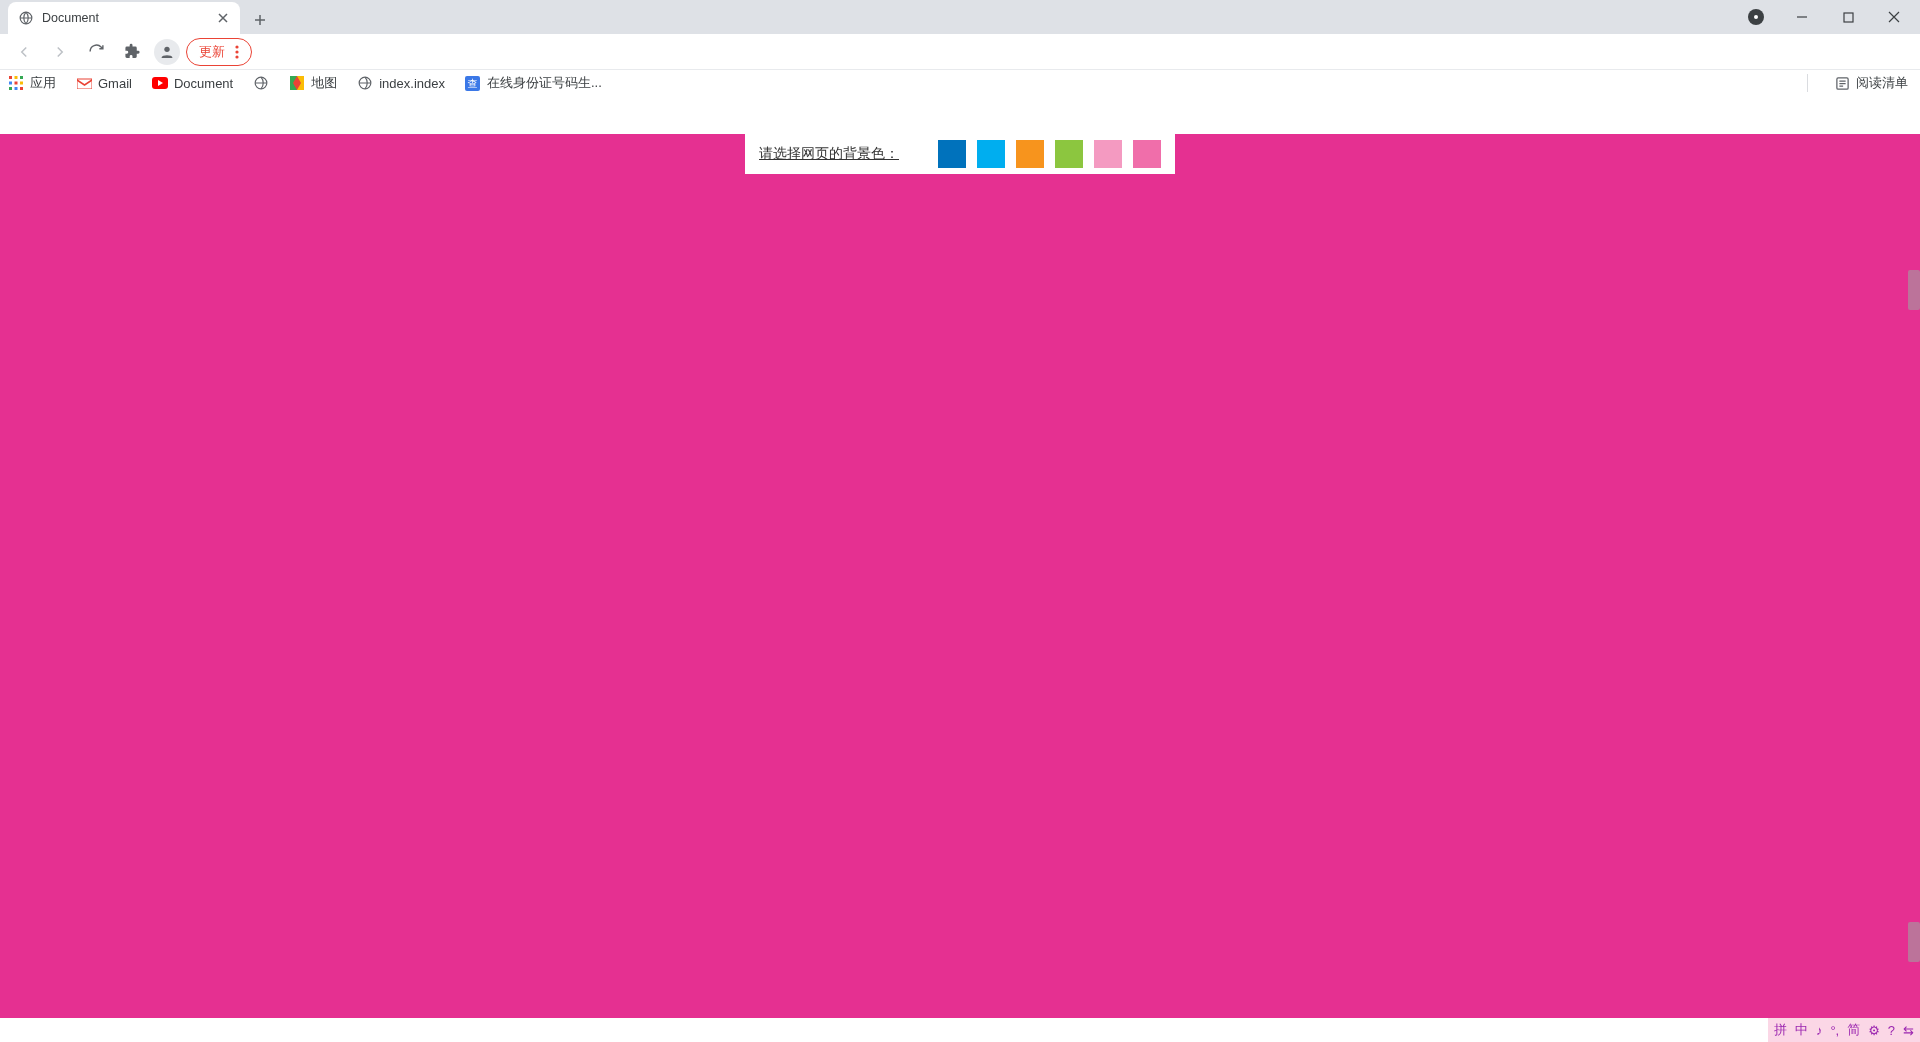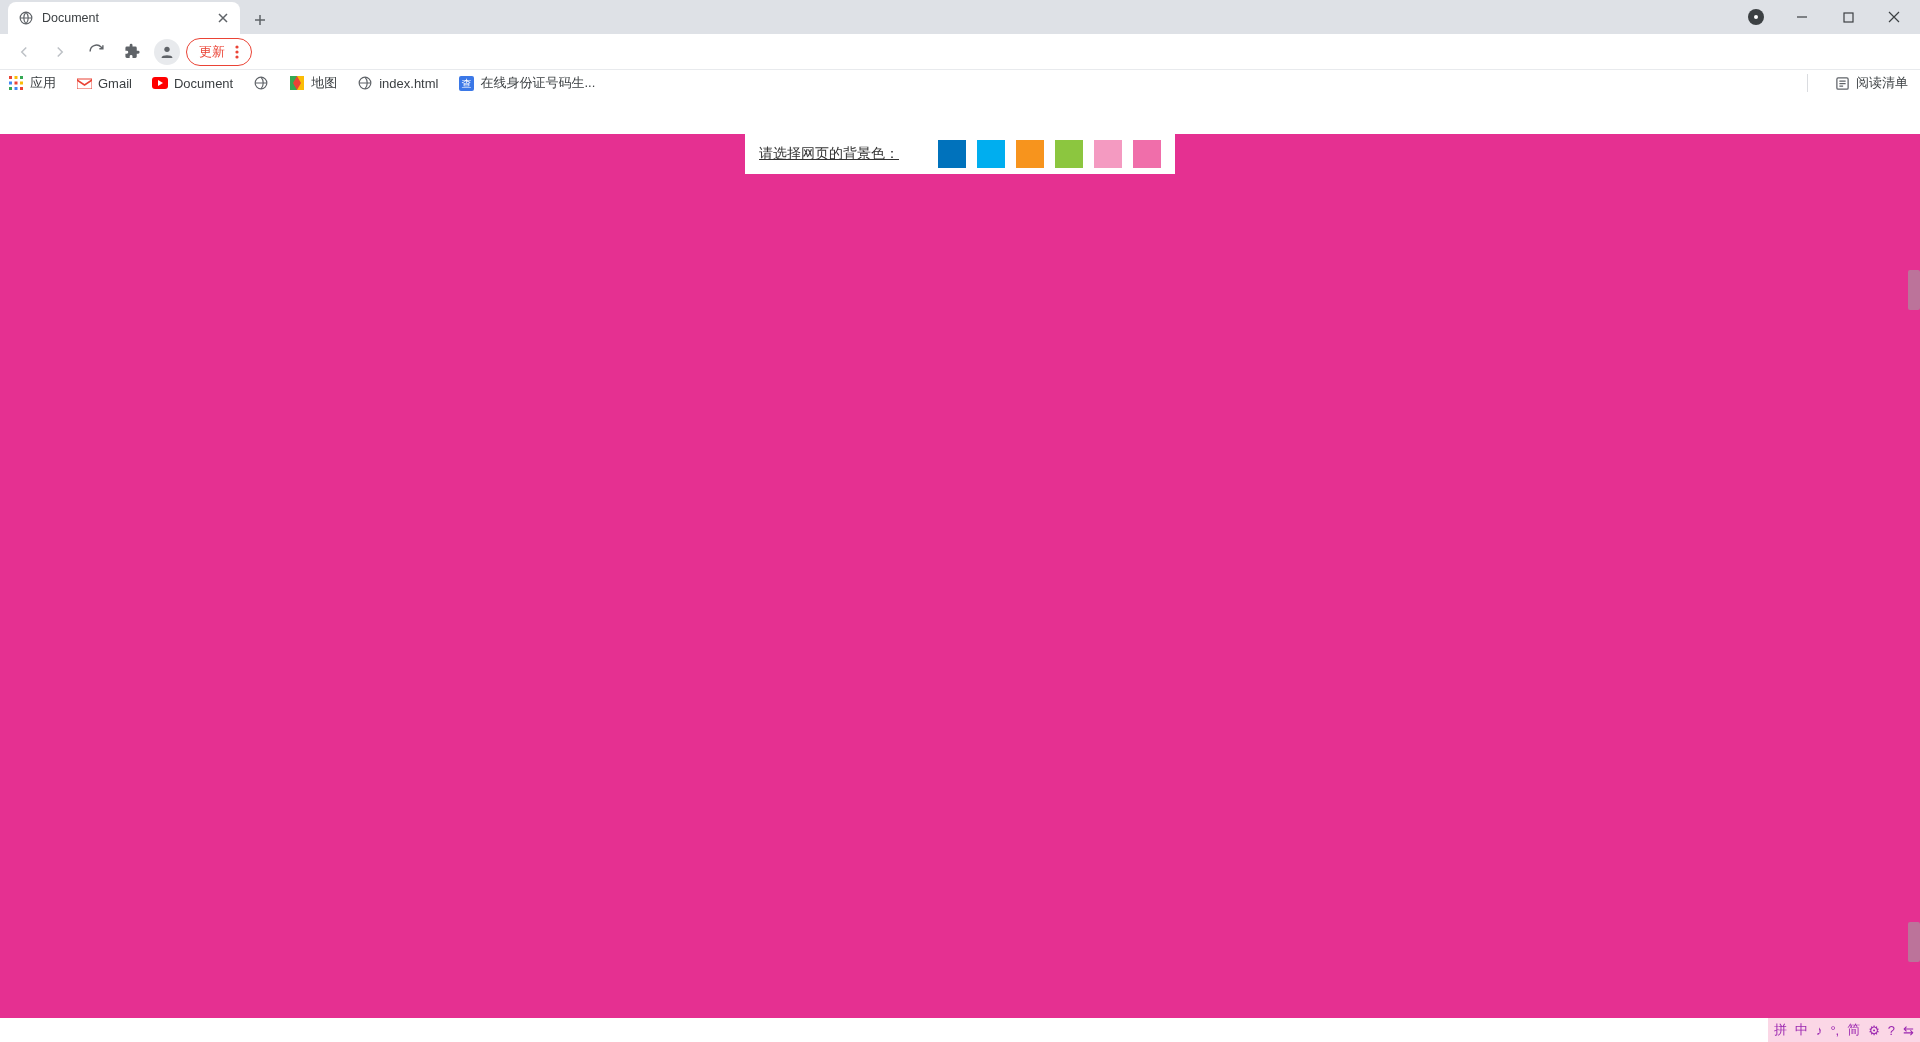--- a/index.html
+++ b/index.html
@@ -204,21 +204,21 @@
         </span>
         <span>地图</span>
       </div>
       <div class="bm">
         <span class="ico">
           <svg width="14" height="14" viewBox="0 0 24 24" fill="none" stroke="#5f6368" stroke-width="2">
               <circle cx="12" cy="12" r="10"></circle>
               <path d="M2 12h20M12 2a15 15 0 010 20"></path>
             </svg>
         </span>
-        <span>index.html</span>
+        <span>index.index</span>
       </div>
       <div class="bm">
         <span class="ico">
           <svg width="15" height="15" viewBox="0 0 15 15">
               <rect width="15" height="15" rx="2" fill="#3b78e7"></rect>
               <text x="7.5" y="11" text-anchor="middle" font-size="10" fill="#fff">查</text>
             </svg>
         </span>
         <span>在线身份证号码生...</span>
       </div>

